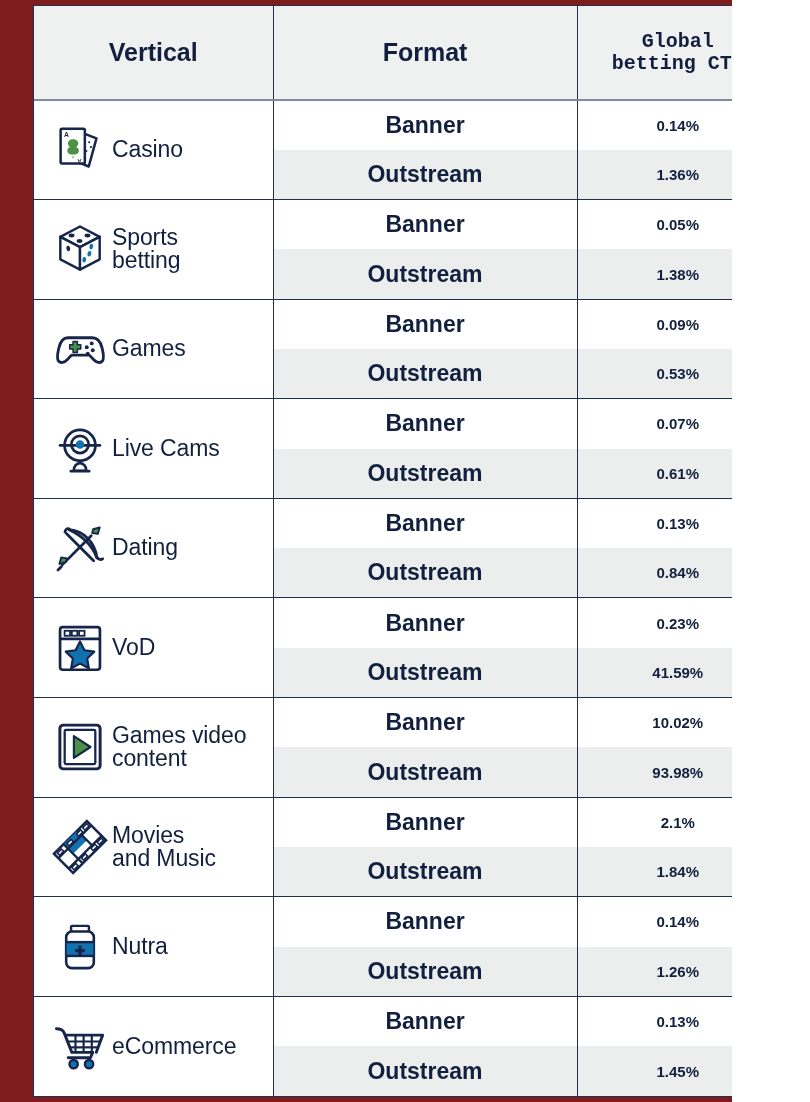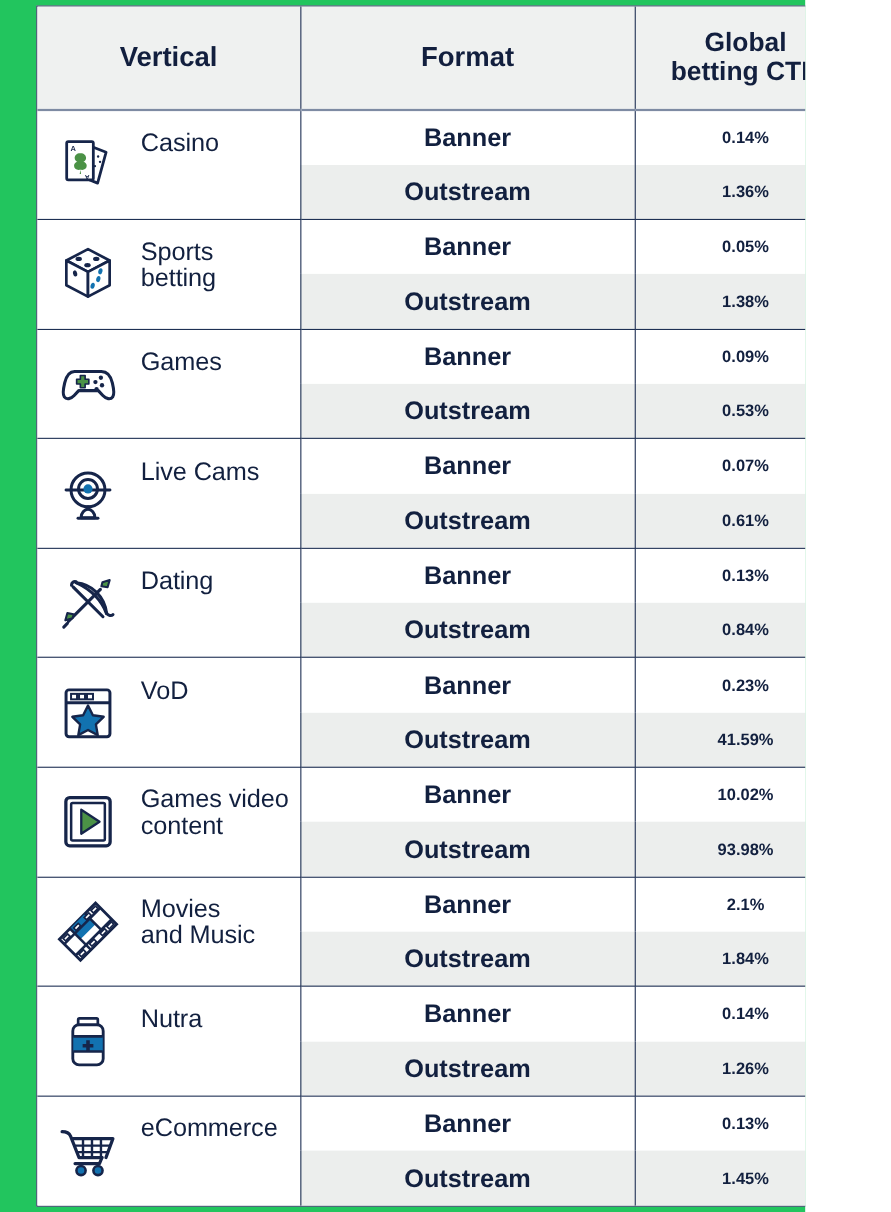--- a/index.html
+++ b/index.html
@@ -6,21 +6,21 @@
   * { box-sizing: border-box; }
   html, body {
     margin: 0; padding: 0;
     width: 810px; height: 1102px;
     background: #ffffff;
     font-family: "Liberation Sans", "DejaVu Sans", sans-serif;
   }
   #page {
     position: relative;
     width: 732px; height: 1102px;
-    background: #22c55e;
+    background: #7f1d1d;
     overflow: hidden;
   }
   .table-wrap {
     position: absolute;
     left: 33px; top: 5px;
     width: 744px;
     height: 1092px;
     border: 1.5px solid #1e3054;
     background: #ffffff;
   }
@@ -41,21 +41,21 @@
     font-weight: bold;
     text-align: center;
     vertical-align: middle;
     padding: 6px 4px;
     font-size: 25px;
     line-height: 1.1;
     height: 94px;
     border-bottom: 2.5px solid #7e8ba3;
   }
   thead th.h-vert, thead th.h-fmt { border-right: 1.5px solid #1e3054; }
-  thead th.h-ctr { font-size: 24px; }
+  thead th.h-ctr { font-size: 20px; font-family: Liberation Mono, monospace; }
 
   
   tbody td {
     vertical-align: middle;
     color: #12203f;
   }
   td.vert-cell {
     border-right: 1.5px solid #1e3054;
     padding: 0 6px 0 14px;
     background: #ffffff;
@@ -77,22 +77,22 @@
   }
   tr.row-alt td.fmt-cell,
   tr.row-alt td.ctr-cell { background: #eceeed; }
   tr.row-main td.fmt-cell,
   tr.row-main td.ctr-cell { background: #ffffff; }
 
   tr.group-end td { border-bottom: 1.5px solid #1e3054; }
 
   .vert-inner {
     display: flex;
-    align-items: flex-start;
-    gap: 16px;
+    align-items: center;
+    gap: 0;
   }
   .vert-icon {
     flex: 0 0 64px;
     width: 64px; height: 64px;
     display: flex;
     align-items: center;
     justify-content: center;
   }
   .vert-icon svg { display: block; }
   .vert-label {

